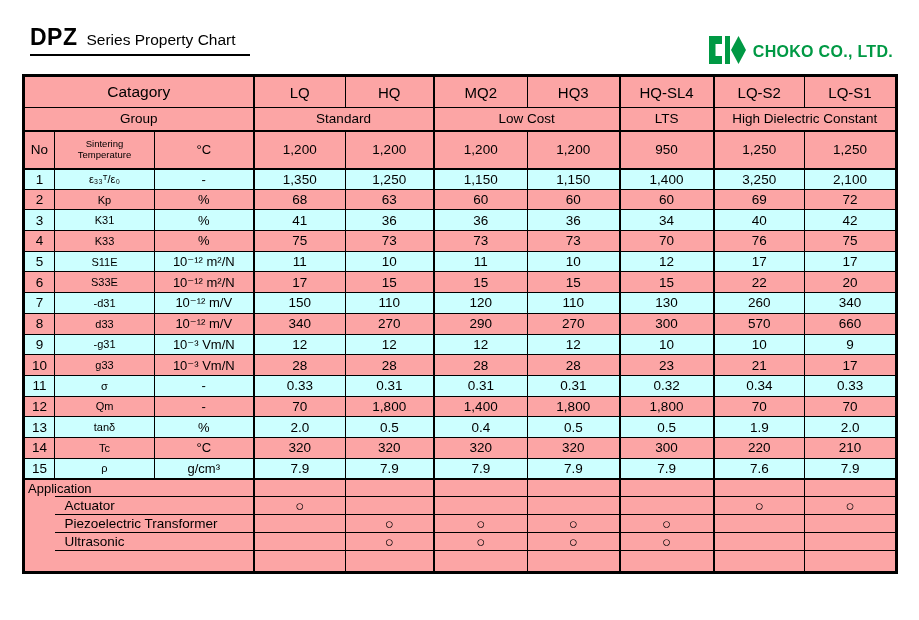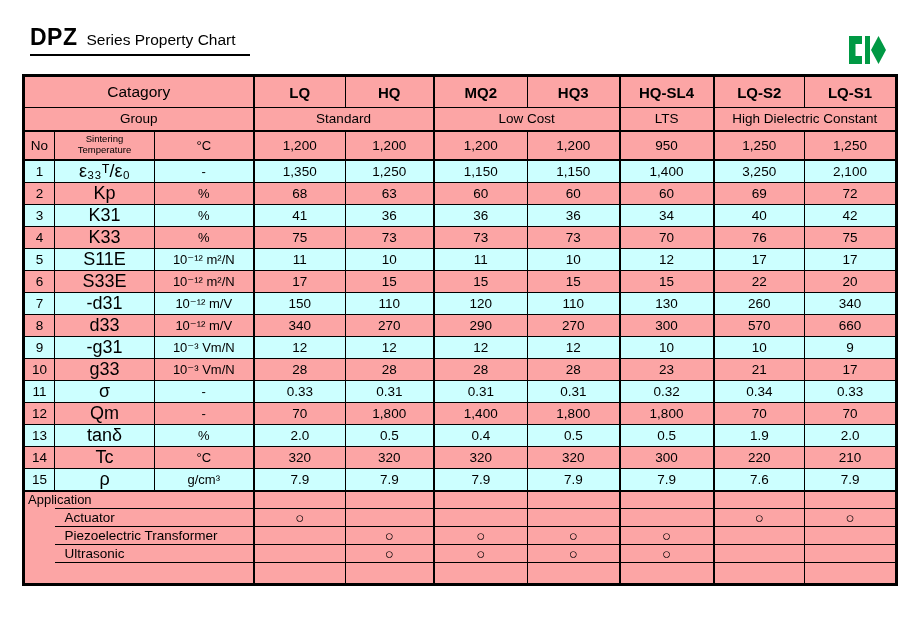--- a/index.html
+++ b/index.html
@@ -16,33 +16,33 @@
   .logo-icon { margin-right: 7px; display: inline-block; }
   .logo-text { font-size: 16px; font-weight: bold; letter-spacing: 0.3px; }
 
   
   .table-wrap { position: absolute; left: 22px; top: 74px; }
   table { border-collapse: collapse; table-layout: fixed; width: 873px; border: 3px solid #000; background: #fca5a5; }
   td, th { border: 1px solid #000; text-align: center; vertical-align: middle; padding: 0; overflow: hidden; font-size: 13.5px; font-weight: normal; }
 
   .r-cat th  { height: 32px; }
   .r-group td{ height: 23px; font-size: 13.5px; }
-  .r-sint td { height: 29px; }
+  .r-sint td { height: 38px; }
   .r-data td { height: 20.7px; }
   .r-app td  { height: 18px; }
   .r-appempty td { height: 22px; }
 
   .cat      { font-size: 15.5px; }
-  .colhead  { font-size: 15px; font-weight: bold; }
+  .colhead  { font-size: 15px; font-weight: normal; }
   .bl2 { border-left: 2.5px solid #000; }
   .bb2 { border-bottom: 2.5px solid #000; }
   .bt2 { border-top: 2.5px solid #000; }
 
   .sint-name { white-space: pre-line; font-size: 9.5px; line-height: 1.15; }
-  .prop-name { font-size: 18px; }
+  .prop-name { font-size: 11px; }
   .prop-unit { font-size: 13px; }
   tr.shade td { background: #CCFFFF; }
 
   .apphead  { border-bottom: none; text-align: left; padding-left: 3px; font-size: 13px; }
   .strip    { border-right: none; border-top: none; }
   .nol      { border-left: none; }
   .applabel { text-align: left; padding-left: 10px; font-size: 13.5px; }
   .mark     { font-size: 15px; line-height: 1; }
 </style>
 </head>
@@ -53,20 +53,21 @@
 </div>
 
 <div class="logo">
   <span class="logo-icon">
     <svg width="37" height="28" viewBox="0 0 37 28" xmlns="http://www.w3.org/2000/svg">
       <path d="M0 0 H13 V8 H6.5 V20 H13 V28 H0 Z" fill="#009944"></path>
       <rect x="16" y="0" width="5" height="28" fill="#009944"></rect>
       <polygon points="29.5,0 37,14 29.5,28 22,14" fill="#009944"></polygon>
     </svg>
   </span>
+  <span class="logo-text" style="color:#009944;">CHOKO CO., LTD.</span>
 </div>
 
 <div class="table-wrap">
   <table>
     <colgroup>
       <col style="width:31px">
         <col style="width:100px">
         <col style="width:99px">
       <col style="width:92px">
         <col style="width:88px">

